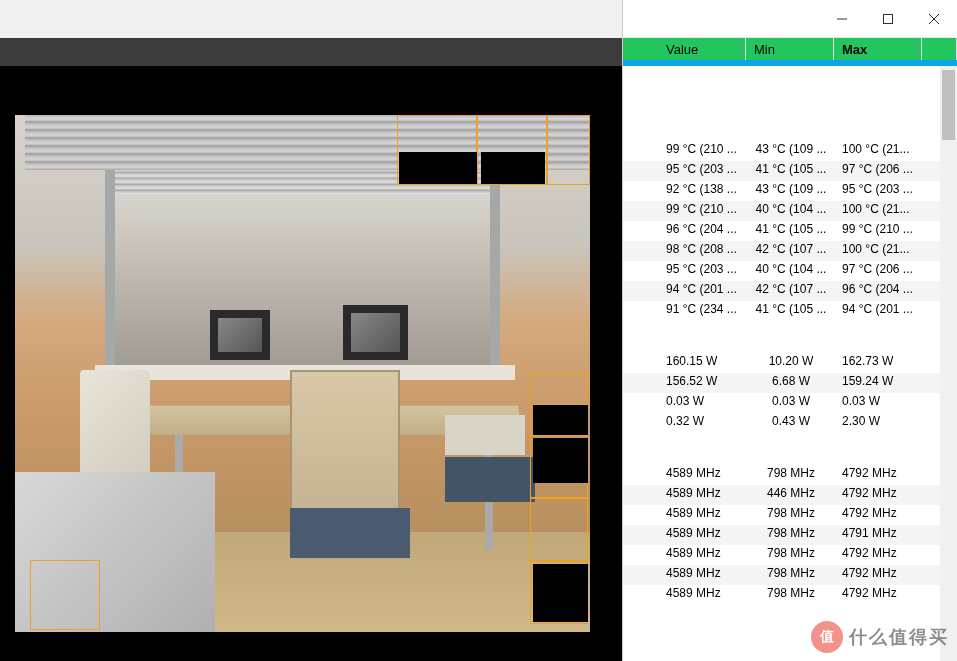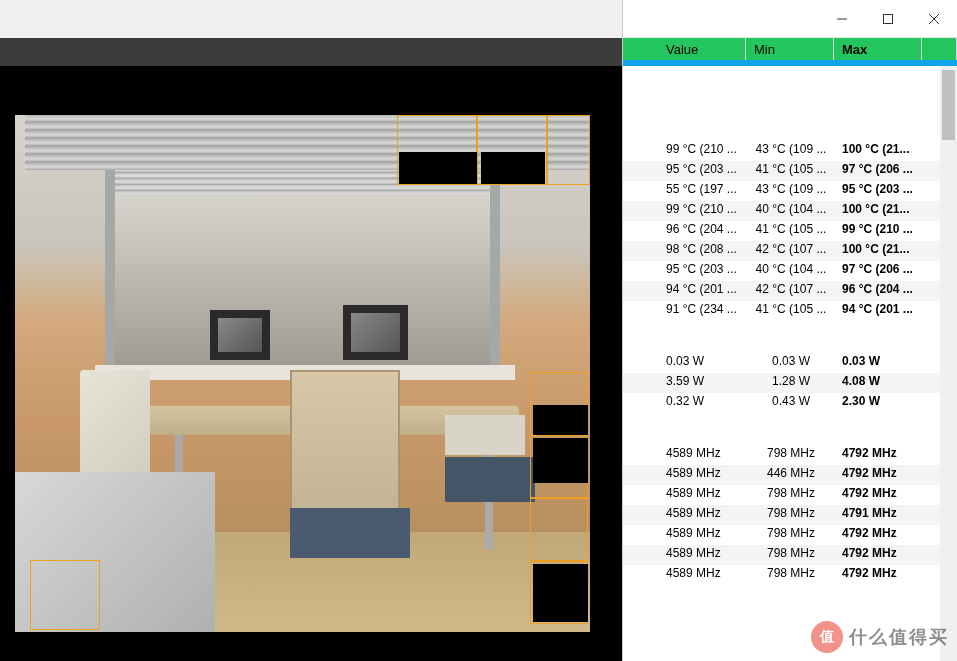--- a/index.html
+++ b/index.html
@@ -44,21 +44,21 @@
   .hc-min { width:88px;}
   .hc-max { width:88px;font-weight:bold;}
   .hc-end { flex:1;}
   .data-rows { padding-top:75px;}
   .data-row { display:flex; height:20px; font-size:12px; color:#000;}
   .data-row.alt { background:#f4f4f4;}
   .data-cell { padding:1px 6px 1px 8px; white-space:nowrap; overflow:hidden;}
   .dc-gap { width:35px;}
   .dc-val { width:88px;}
   .dc-min { width:88px;text-align:center;}
-  .dc-max { width:88px;font-weight:bold;}
+  .dc-max { width:88px;}
   .group-gap { height:32px;}
   .scrollbar { position:absolute; right:0; top:28px; bottom:0; width:17px; background:#f0f0f0;}
   .scroll-thumb { position:absolute; top:4px; left:2px; right:2px; height:70px; background:#c0c0c0;}
   .watermark { position:absolute; bottom:8px; right:8px; display:flex; align-items:center; gap:6px; z-index:20; opacity:0.6;}
   .watermark-badge { width:32px; height:32px; border-radius:50%; background:#e84c3d; display:flex; align-items:center; justify-content:center; color:#fff; font-size:14px; font-weight:bold;}
   .watermark-text { font-size:18px; font-weight:bold; color:#444; letter-spacing:2px;}
 </style>
 </head>
 <body>
 
@@ -150,21 +150,21 @@
             <div class="data-cell dc-max">100 °C  (21...</div>
           </div>
           <div class="data-row alt">
             <div class="data-cell dc-gap"></div>
             <div class="data-cell dc-val">95 °C  (203 ...</div>
             <div class="data-cell dc-min">41 °C  (105 ...</div>
             <div class="data-cell dc-max">97 °C  (206 ...</div>
           </div>
           <div class="data-row">
             <div class="data-cell dc-gap"></div>
-            <div class="data-cell dc-val">55 °C  (197 ...</div>
+            <div class="data-cell dc-val">92 °C  (138 ...</div>
             <div class="data-cell dc-min">43 °C  (109 ...</div>
             <div class="data-cell dc-max">95 °C  (203 ...</div>
           </div>
           <div class="data-row alt">
             <div class="data-cell dc-gap"></div>
             <div class="data-cell dc-val">99 °C  (210 ...</div>
             <div class="data-cell dc-min">40 °C  (104 ...</div>
             <div class="data-cell dc-max">100 °C  (21...</div>
           </div>
           <div class="data-row">
@@ -193,29 +193,35 @@
           </div>
           <div class="data-row">
             <div class="data-cell dc-gap"></div>
             <div class="data-cell dc-val">91 °C  (234 ...</div>
             <div class="data-cell dc-min">41 °C  (105 ...</div>
             <div class="data-cell dc-max">94 °C  (201 ...</div>
           </div>
           <div class="group-gap"></div>
           <div class="data-row">
             <div class="data-cell dc-gap"></div>
+            <div class="data-cell dc-val">160.15 W</div>
+            <div class="data-cell dc-min">10.20 W</div>
+            <div class="data-cell dc-max">162.73 W</div>
+          </div>
+          <div class="data-row alt">
+            <div class="data-cell dc-gap"></div>
+            <div class="data-cell dc-val">156.52 W</div>
+            <div class="data-cell dc-min">6.68 W</div>
+            <div class="data-cell dc-max">159.24 W</div>
+          </div>
+          <div class="data-row">
+            <div class="data-cell dc-gap"></div>
             <div class="data-cell dc-val">0.03 W</div>
             <div class="data-cell dc-min">0.03 W</div>
             <div class="data-cell dc-max">0.03 W</div>
-          </div>
-          <div class="data-row alt">
-            <div class="data-cell dc-gap"></div>
-            <div class="data-cell dc-val">3.59 W</div>
-            <div class="data-cell dc-min">1.28 W</div>
-            <div class="data-cell dc-max">4.08 W</div>
           </div>
           <div class="data-row">
             <div class="data-cell dc-gap"></div>
             <div class="data-cell dc-val">0.32 W</div>
             <div class="data-cell dc-min">0.43 W</div>
             <div class="data-cell dc-max">2.30 W</div>
           </div>
           <div class="group-gap"></div>
           <div class="data-row">
             <div class="data-cell dc-gap"></div>

